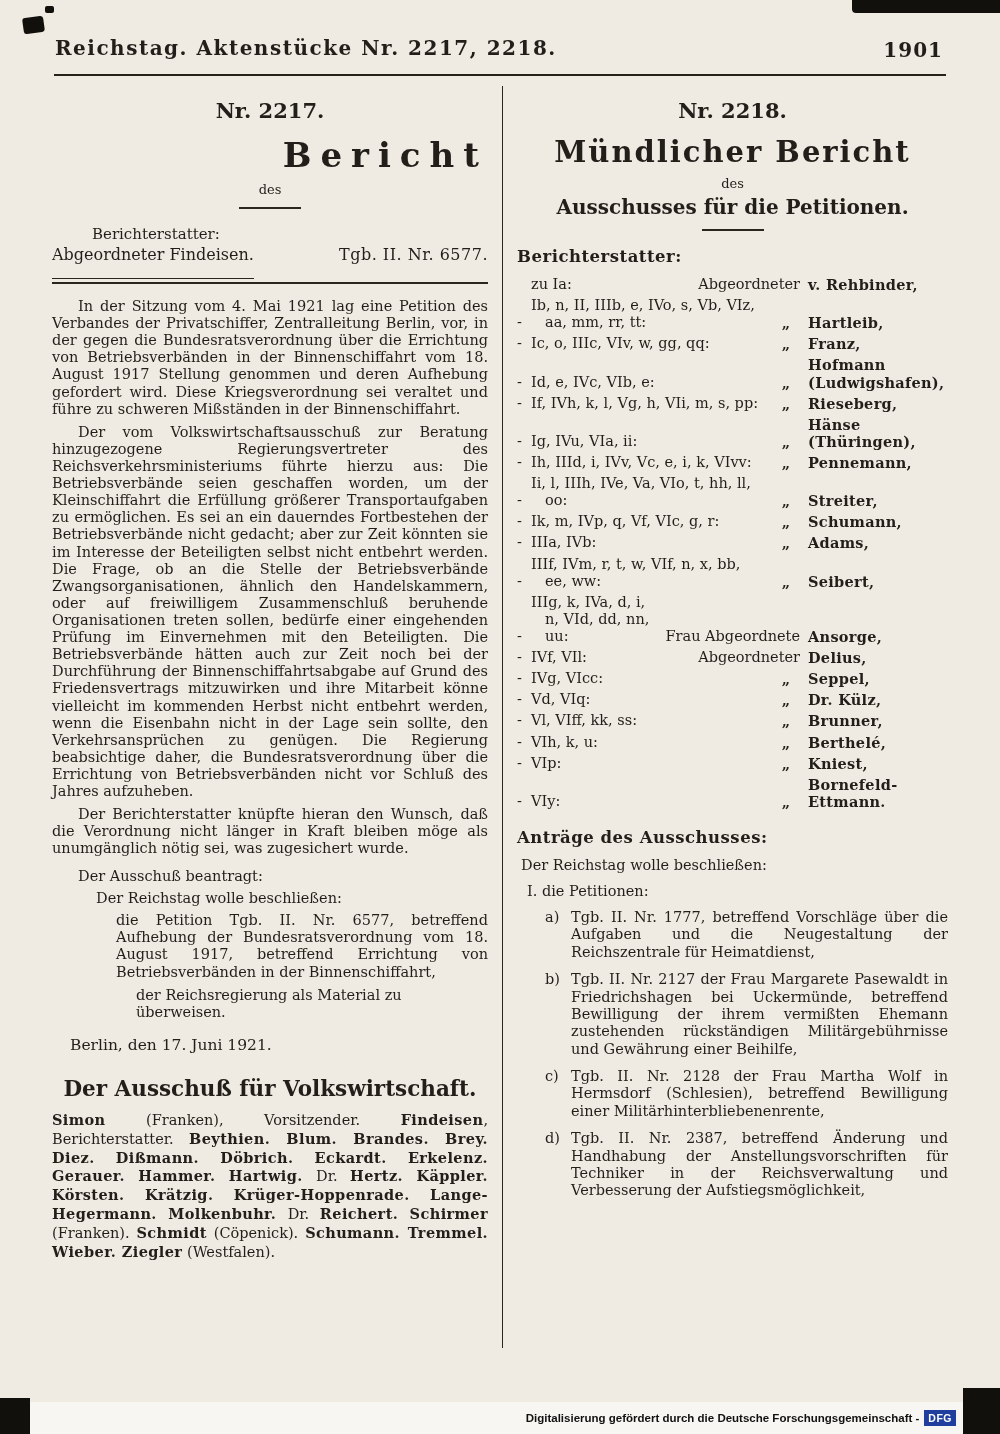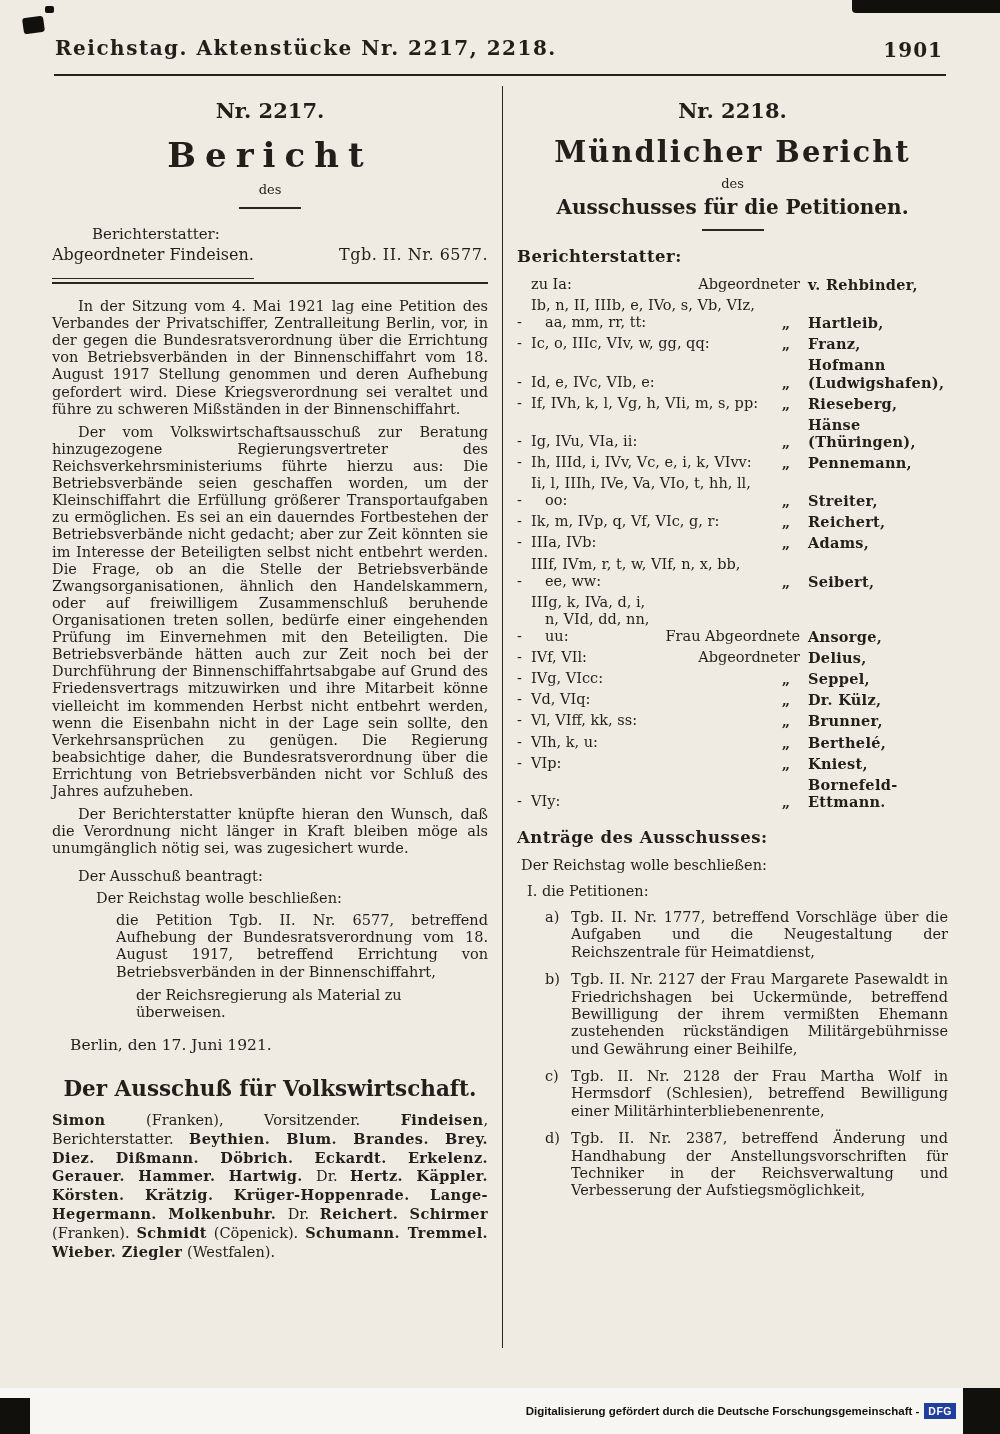--- a/index.html
+++ b/index.html
@@ -20,21 +20,21 @@
   .page-number{position:absolute;right:2px;top:2px;font-weight:bold;font-size:20px;letter-spacing:1px;}
   .header-rule{position:absolute;top:74px;left:54px;width:892px;border-top:2px solid #262219;}
 
   
   .columns{position:absolute;top:86px;left:52px;width:896px;height:1280px;display:flex;}
   .col-left{width:436px;flex:none;}
   .divider{width:1px;background:#2a261e;margin:0 14px;flex:none;height:1262px;}
   .col-right{flex:1;min-width:0;}
 
   .doc-number{text-align:center;font-size:21px;font-weight:bold;margin:12px 0 12px;}
-  .big-title{text-align:center;font-size:34px;font-weight:bold;letter-spacing:9px;margin:2px 0 2px;}
+  .big-title{text-align:right;font-size:34px;font-weight:bold;letter-spacing:9px;margin:2px 0 2px;}
   .big-title-right{text-align:center;font-size:29px;font-weight:bold;letter-spacing:2px;margin:2px 0 2px;}
   .of-line{text-align:center;font-size:13px;margin:7px 0 3px;}
   .committee-line{text-align:center;font-size:20px;font-weight:bold;margin:4px 0 0;}
   .short-rule{width:62px;border-top:2px solid #2a261e;margin:10px auto 16px;}
 
   
   .rapporteur-block{margin:4px 0 14px;border-bottom:2px solid #2a261e;padding-bottom:3px;}
   .rapporteur-label-left{font-size:15px;margin-left:40px;margin-bottom:2px;}
   .rapporteur-row{display:flex;justify-content:space-between;align-items:baseline;font-size:16px;}
   .rapporteur-name{border-bottom:1.5px solid #2a261e;padding-bottom:14px;}
@@ -65,21 +65,21 @@
   .assign-name{width:140px;flex:none;font-weight:bold;letter-spacing:0.3px;}
 
   .motions-heading{font-size:16.5px;font-weight:bold;letter-spacing:0.5px;margin:18px 0 10px;}
   .motions-intro{font-size:14.5px;margin:0 0 10px 4px;}
   .section-i{font-size:14.5px;margin:0 0 10px 10px;}
   .petition-row{display:flex;font-size:14.5px;line-height:1.2;margin:0 0 10px;padding-left:28px;}
   .petition-letter{width:26px;flex:none;}
   .petition-text{flex:1;text-align:justify;hyphens:auto;}
 
   
-  .footer-strip{position:absolute;left:0;right:0;bottom:0;height:46px;background:#f7f6f2;display:flex;align-items:center;justify-content:flex-end;padding-right:44px;box-sizing:border-box;font-family:"Liberation Sans",sans-serif;z-index:5;}
+  .footer-strip{position:absolute;left:0;right:0;bottom:0;height:32px;background:#f7f6f2;display:flex;align-items:center;justify-content:flex-end;padding-right:44px;box-sizing:border-box;font-family:"Liberation Sans",sans-serif;z-index:5;}
   .credit{font-size:11.5px;font-weight:bold;color:#111;margin-right:5px;}
   .dfg-logo{color:#fff;font-size:10.5px;font-weight:bold;padding:2px 4px;letter-spacing:0.5px;}
 </style>
 </head>
 <body>
 
 <div class="page">
 
   <div class="header">
     <div class="header-title">Reichstag. Aktenstücke Nr. 2217, 2218.</div>
@@ -194,21 +194,21 @@
             <span class="assign-right">
               <span class="assign-ditto">„</span>
               <span class="assign-name">Streiter,</span>
             </span>
           </div>
           <div class="assign-row">
             <span class="assign-marker">-</span>
             <span class="assign-codes">Ik, m, IVp, q, Vf, VIc, g, r:</span>
             <span class="assign-right">
               <span class="assign-ditto">„</span>
-              <span class="assign-name">Reichert,</span>
+              <span class="assign-name">Schumann,</span>
             </span>
           </div>
           <div class="assign-row">
             <span class="assign-marker">-</span>
             <span class="assign-codes">IIIa, IVb:</span>
             <span class="assign-right">
               <span class="assign-ditto">„</span>
               <span class="assign-name">Adams,</span>
             </span>
           </div>

